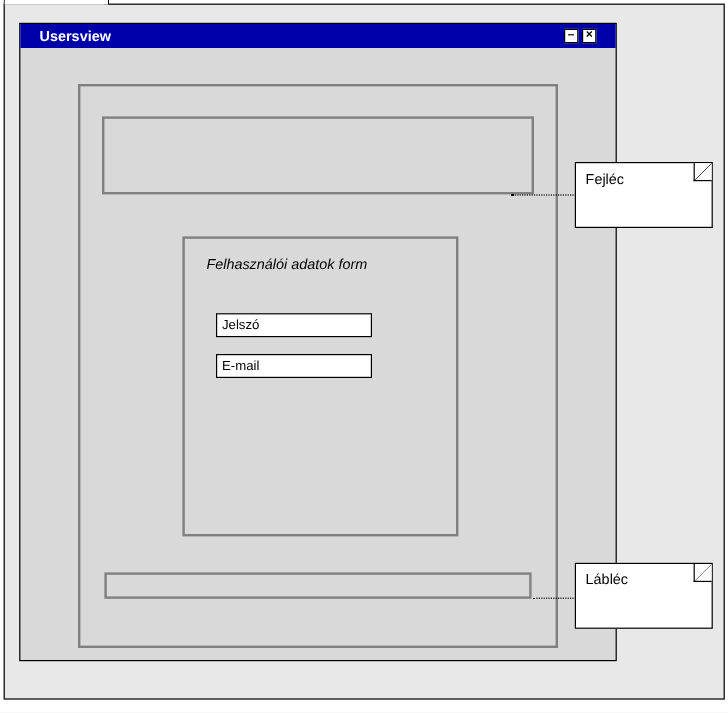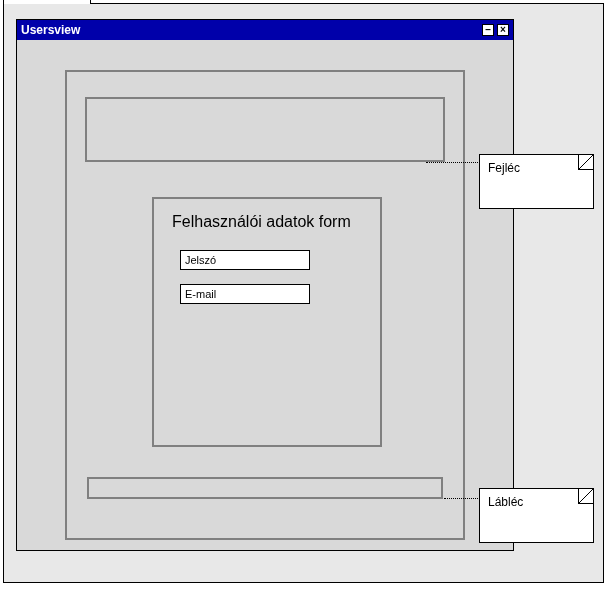--- a/index.html
+++ b/index.html
@@ -40,21 +40,21 @@
       border: 1px solid #000;
       background: #d9d9d9;
     }
     .titlebar {
       background: #0000aa;
       color: #fff;
       height: 20px;
       display: flex;
       align-items: center;
       justify-content: space-between;
-      padding: 0 4px;
+      padding: 0 16px;
       font-size: 12px;
       font-weight: bold;
     }
     .titlebar-icons { display: flex; gap: 3px; align-items: center; }
     .titlebar-icons span {
       width: 12px; height: 12px;
       background: #fff;
       border: 1px solid #000;
       font-size: 10px;
       line-height: 10px;
@@ -78,22 +78,23 @@
     }
     .form-box {
       position: absolute;
       left: 85px; top: 125px;
       width: 230px; height: 250px;
       border: 2px solid #808080;
       background: #d9d9d9;
       padding: 14px 18px;
     }
     .form-title {
-      font-size: 16px;
-      margin-bottom: 19px;
+      font-size: 12px;
+      margin-bottom: 34px;
+      font-style: italic;
     }
     .form-input {
       display: block;
       width: 130px;
       height: 20px;
       margin: 0 0 14px 8px;
       border: 1px solid #000;
       background: #fff;
       font-size: 11px;
       padding: 2px 4px;
@@ -118,21 +119,20 @@
       background: #d9d9d9;
     }
     .note {
       position: absolute;
       width: 115px;
       height: 55px;
       background: #fff;
       border: 1px solid #000;
       font-size: 12px;
       padding: 6px 8px;
-      margin-top: 19px;
     }
     .note::after {
       content: "";
       position: absolute;
       right: 0; top: 0;
       width: 14px; height: 14px;
       background: linear-gradient(135deg, #fff 0%, #fff 48%, #000 50%, #fff 52%, #fff 100%);
       border-left: 1px solid #000;
       border-bottom: 1px solid #000;
     }

